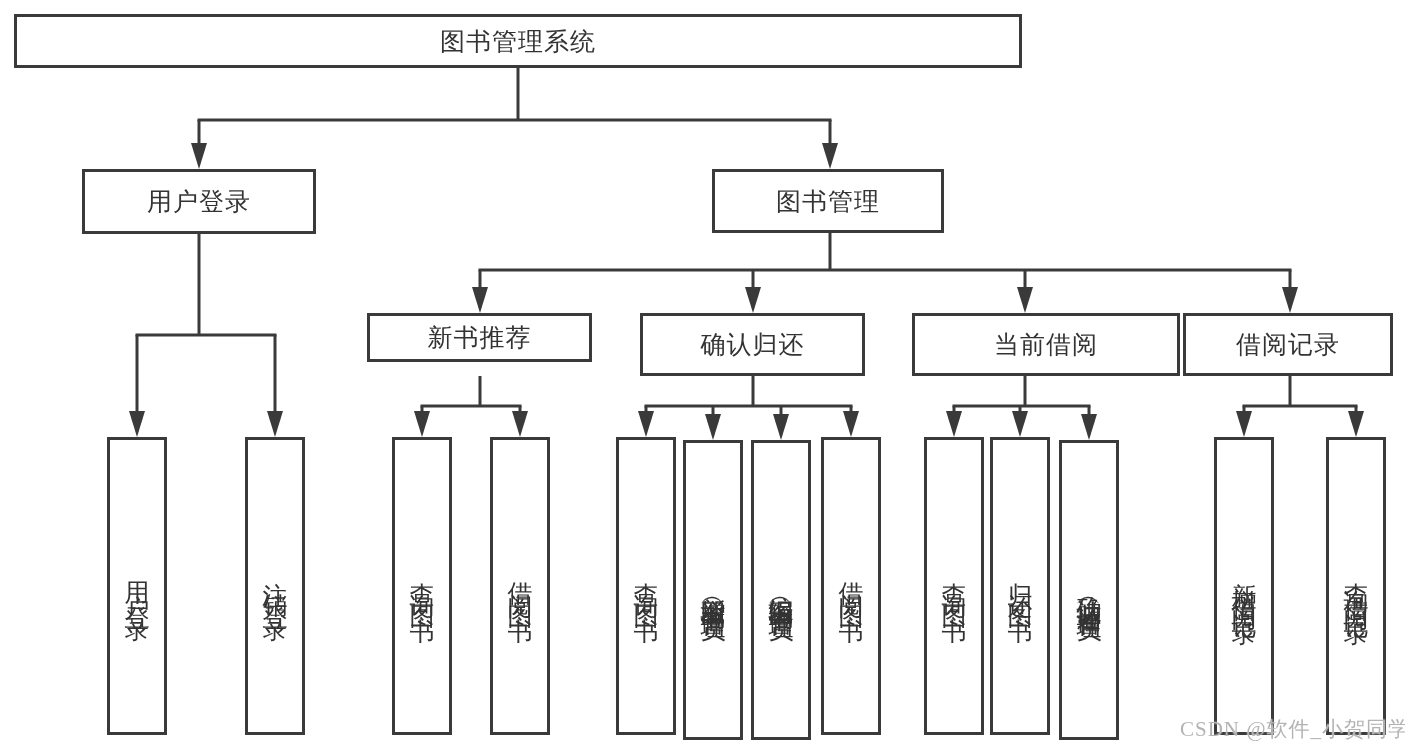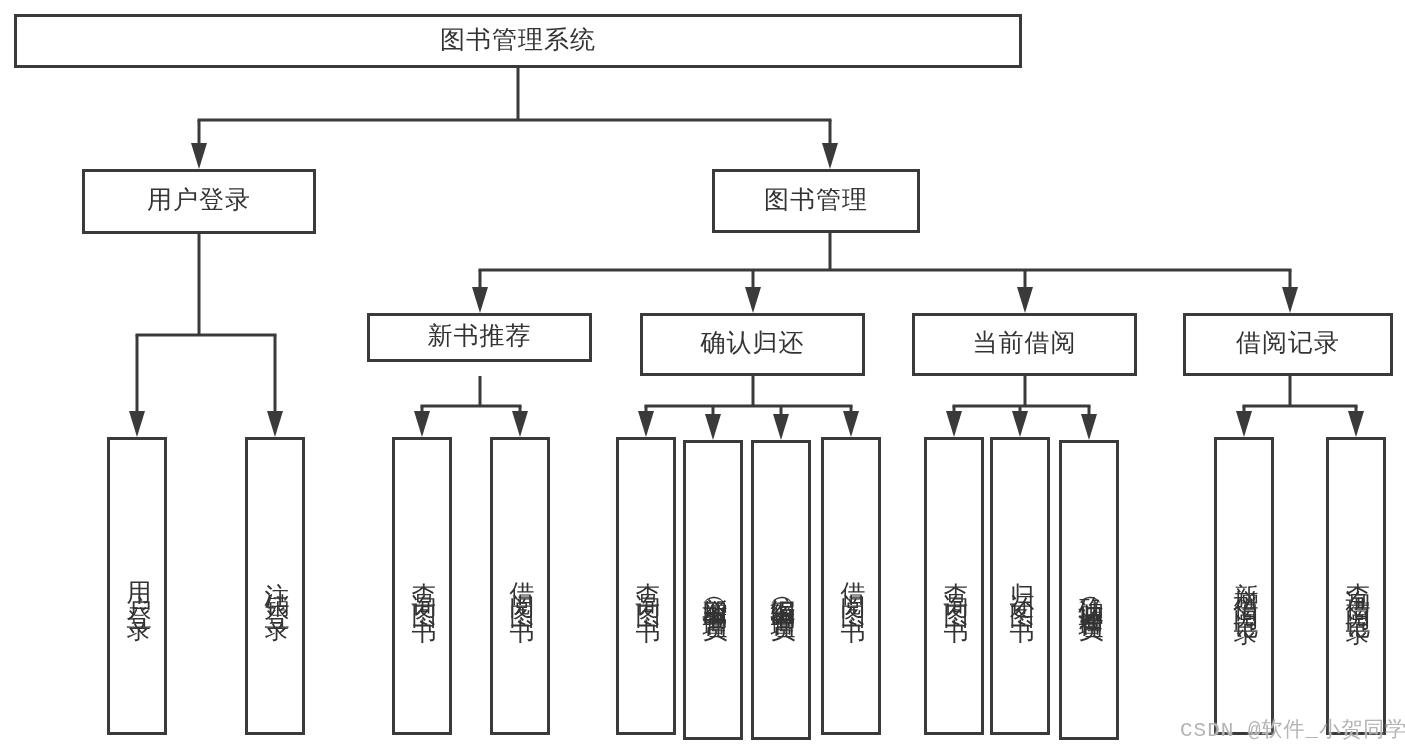--- a/index.html
+++ b/index.html
@@ -7,21 +7,21 @@
     --text:#333333;
     --bg:#ffffff;
     --wm:#b3b3b3;
   }
   html,body{margin:0;padding:0;background:var(--bg);}
   #stage{
     position:relative;
     width:1405px;height:747px;
     background:var(--bg);
     overflow:hidden;
-    font-family:Liberation Mono, monospace;
+    font-family:Liberation Serif, serif;
   }
   #connectors{
     position:absolute;left:0;top:0;width:1405px;height:747px;
     pointer-events:none;
   }
   .node{
     position:absolute;
     box-sizing:border-box;
     background:#ffffff;
     border:3px solid var(--line);
@@ -112,38 +112,38 @@
       <polygon points="1348,411 1364,411 1356,437" fill="#3a3a3a"></polygon>
     </svg>
 
   <div class="node h" style="left:14px;top:14px;width:1008px;height:54px">
     <span>图书管理系统</span>
   </div>
 
   <div class="node h" style="left:82px;top:169px;width:234px;height:65px">
     <span>用户登录</span>
   </div>
-  <div class="node h" style="left:712px;top:169px;width:208px;height:64px">
+  <div class="node h" style="left:712px;top:169px;width:232px;height:64px">
     <span>图书管理</span>
   </div>
 
   <div class="node v" style="left:107px;top:437px;width:60px;height:298px">
     <span>用户登录</span>
   </div>
   <div class="node v" style="left:245px;top:437px;width:60px;height:298px">
     <span>注销登录</span>
   </div>
 
   <div class="node h" style="left:367px;top:313px;width:225px;height:49px">
     <span>新书推荐</span>
   </div>
   <div class="node h" style="left:640px;top:313px;width:225px;height:63px">
     <span>确认归还</span>
   </div>
-  <div class="node h" style="left:912px;top:313px;width:225px;height:63px">
+  <div class="node h" style="left:912px;top:313px;width:268px;height:63px">
     <span>当前借阅</span>
   </div>
   <div class="node h" style="left:1183px;top:313px;width:210px;height:63px">
     <span>借阅记录</span>
   </div>
 
   <div class="node v" style="left:392px;top:437px;width:60px;height:298px">
     <span>查询图书</span>
   </div>
   <div class="node v" style="left:490px;top:437px;width:60px;height:298px">

